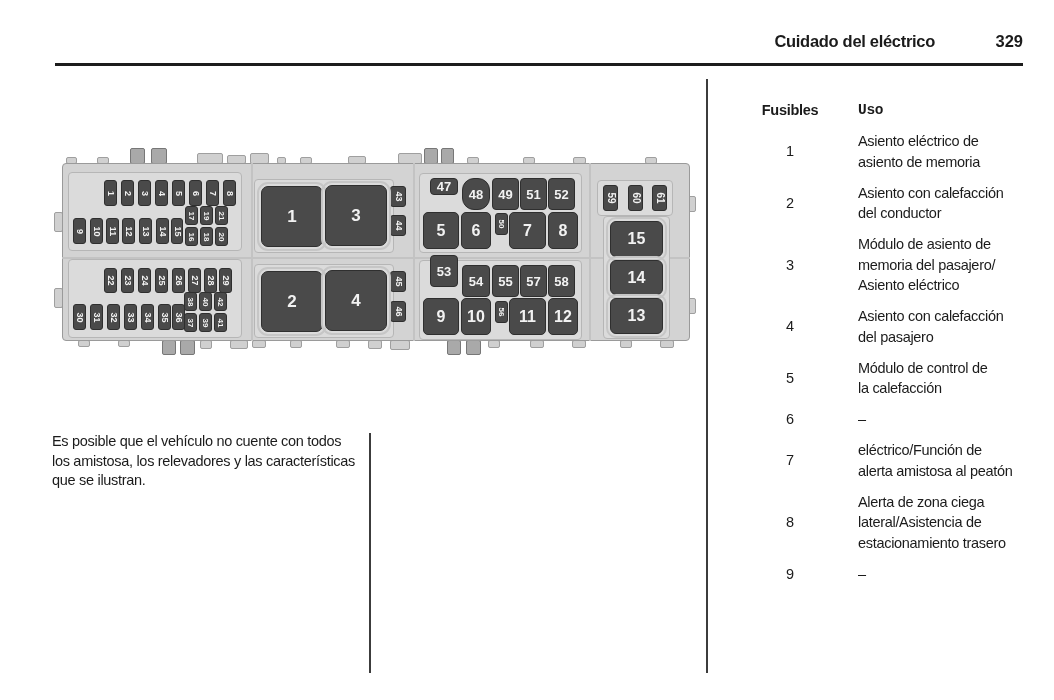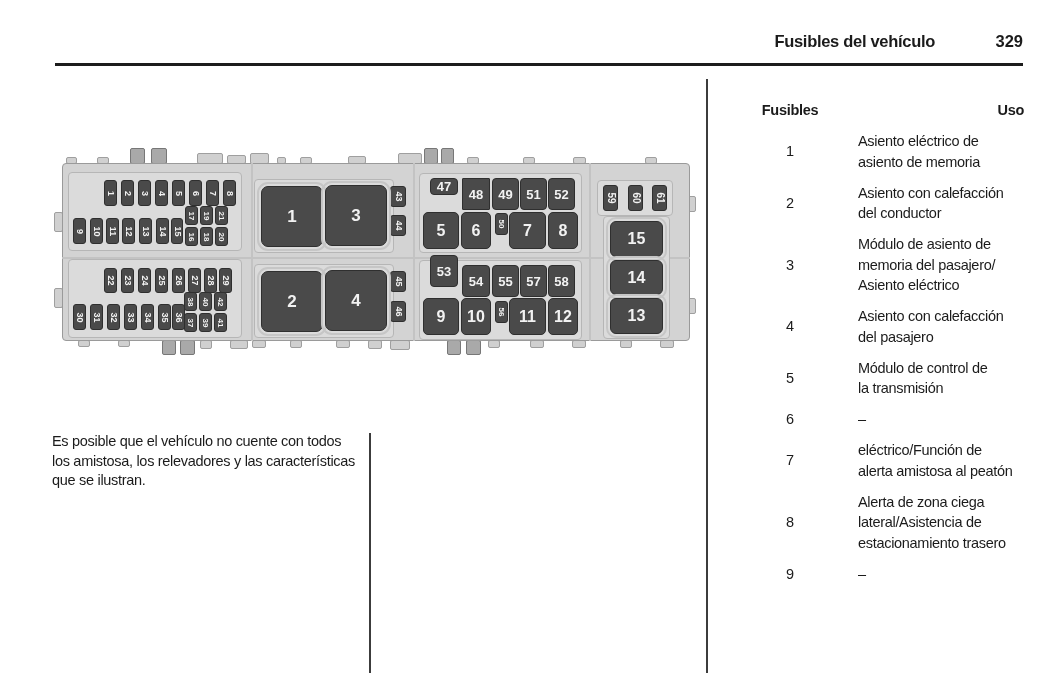--- a/index.html
+++ b/index.html
@@ -12,41 +12,41 @@
   .hdr-rule{position:absolute;left:55px;top:63px;width:968px;height:3px;background:#1c1c1c;}
   .divider-mid{position:absolute;left:369px;top:433px;width:2px;height:240px;background:#3c3c3c;}
   .divider-col{position:absolute;left:706px;top:79px;width:2px;height:594px;background:#3c3c3c;}
 
   .note{position:absolute;left:52px;top:432px;font-size:14.5px;line-height:19.7px;letter-spacing:-0.3px;}
 
   .ftable{position:absolute;left:740px;top:100px;width:284px;display:flex;flex-direction:column;gap:10.5px;
           font-size:14.5px;line-height:20.5px;letter-spacing:-0.3px;}
   .fhead{display:flex;font-weight:bold;}
   .fhead .hc1{width:100px;text-align:center;}
-  .fhead .hc2{width:166px;margin-left:18px;text-align:right;}
+  .fhead .hc2{width:166px;margin-left:18px;text-align:left;font-family:Liberation Mono, monospace;}
   .frow{display:flex;align-items:center;}
   .fnum{width:100px;text-align:center;}
   .fuse-use{width:166px;margin-left:18px;}
 
   .fusebox{position:absolute;left:0;top:0;width:1054px;height:700px;}
   .fbody{position:absolute;background:#d3d3d3;border:1.5px solid #9a9a9a;border-radius:4px;box-sizing:border-box;}
   .panel{position:absolute;background:#dbdbdb;border:1px solid #b6b6b6;border-radius:4px;box-sizing:border-box;}
   .seam{position:absolute;background:#c3c3c3;}
   .tab{position:absolute;background:#d0d0d0;border:1px solid #9f9f9f;border-radius:2px;box-sizing:border-box;}
   .tab.dark{background:#a9a9a9;border-color:#777777;}
   .cell{position:absolute;background:#4a4a4a;border:1px solid #2f2f2f;box-sizing:border-box;
         display:flex;align-items:center;justify-content:center;color:#f2f2f2;font-weight:bold;}
   .cell span{display:block;line-height:1;}
   .cell.rot span{transform:rotate(90deg);white-space:nowrap;}
   .cell.sock{outline:2px solid #c6c6c6;outline-offset:2px;}
 </style>
 </head>
 <body>
 
-<div class="hdr-title">Fusibles del vehículo</div>
+<div class="hdr-title">Cuidado del eléctrico</div>
 <div class="hdr-page">329</div>
 <div class="hdr-rule"></div>
 
 <div class="fusebox">
     <div class="tab" style="left: 66px; top: 157px; width: 11px; height: 7px;"></div>
     <div class="tab" style="left: 97px; top: 157px; width: 12px; height: 7px;"></div>
     <div class="tab dark" style="left: 130px; top: 148px; width: 15px; height: 16px;"></div>
     <div class="tab dark" style="left: 151px; top: 148px; width: 16px; height: 16px;"></div>
     <div class="tab" style="left: 197px; top: 153px; width: 26px; height: 11px;"></div>
     <div class="tab" style="left: 227px; top: 155px; width: 19px; height: 9px;"></div>
@@ -242,21 +242,21 @@
     </div>
     <div class="cell sock" style="left: 261px; top: 271px; width: 62px; height: 61px; font-size: 17px; border-radius: 7px;">
       <span>2</span>
     </div>
     <div class="cell sock" style="left: 325px; top: 270px; width: 62px; height: 61px; font-size: 17px; border-radius: 7px;">
       <span>4</span>
     </div>
     <div class="cell" style="left: 430px; top: 178px; width: 28px; height: 17px; font-size: 13px; border-radius: 4px;">
       <span>47</span>
     </div>
-    <div class="cell" style="left: 462px; top: 178px; width: 28px; height: 32px; font-size: 13px; border-radius: 1px;">
+    <div class="cell" style="left: 462px; top: 178px; width: 28px; height: 32px; font-size: 13px; border-radius: 12px;">
       <span>48</span>
     </div>
     <div class="cell" style="left: 492px; top: 178px; width: 27px; height: 32px; font-size: 13px; border-radius: 4px;">
       <span>49</span>
     </div>
     <div class="cell" style="left: 520px; top: 178px; width: 27px; height: 32px; font-size: 13px; border-radius: 4px;">
       <span>51</span>
     </div>
     <div class="cell" style="left: 548px; top: 178px; width: 27px; height: 32px; font-size: 13px; border-radius: 4px;">
       <span>52</span>
@@ -367,21 +367,21 @@
       <div class="fnum">4</div>
       <div class="fuse-use">
         <div class="">Asiento con calefacción</div>
         <div class="">del pasajero</div>
       </div>
     </div>
     <div class="frow">
       <div class="fnum">5</div>
       <div class="fuse-use">
         <div class="">Módulo de control de</div>
-        <div class="">la transmisión</div>
+        <div class="">la calefacción</div>
       </div>
     </div>
     <div class="frow">
       <div class="fnum">6</div>
       <div class="fuse-use">
         <div class="">–</div>
       </div>
     </div>
     <div class="frow">
       <div class="fnum">7</div>

